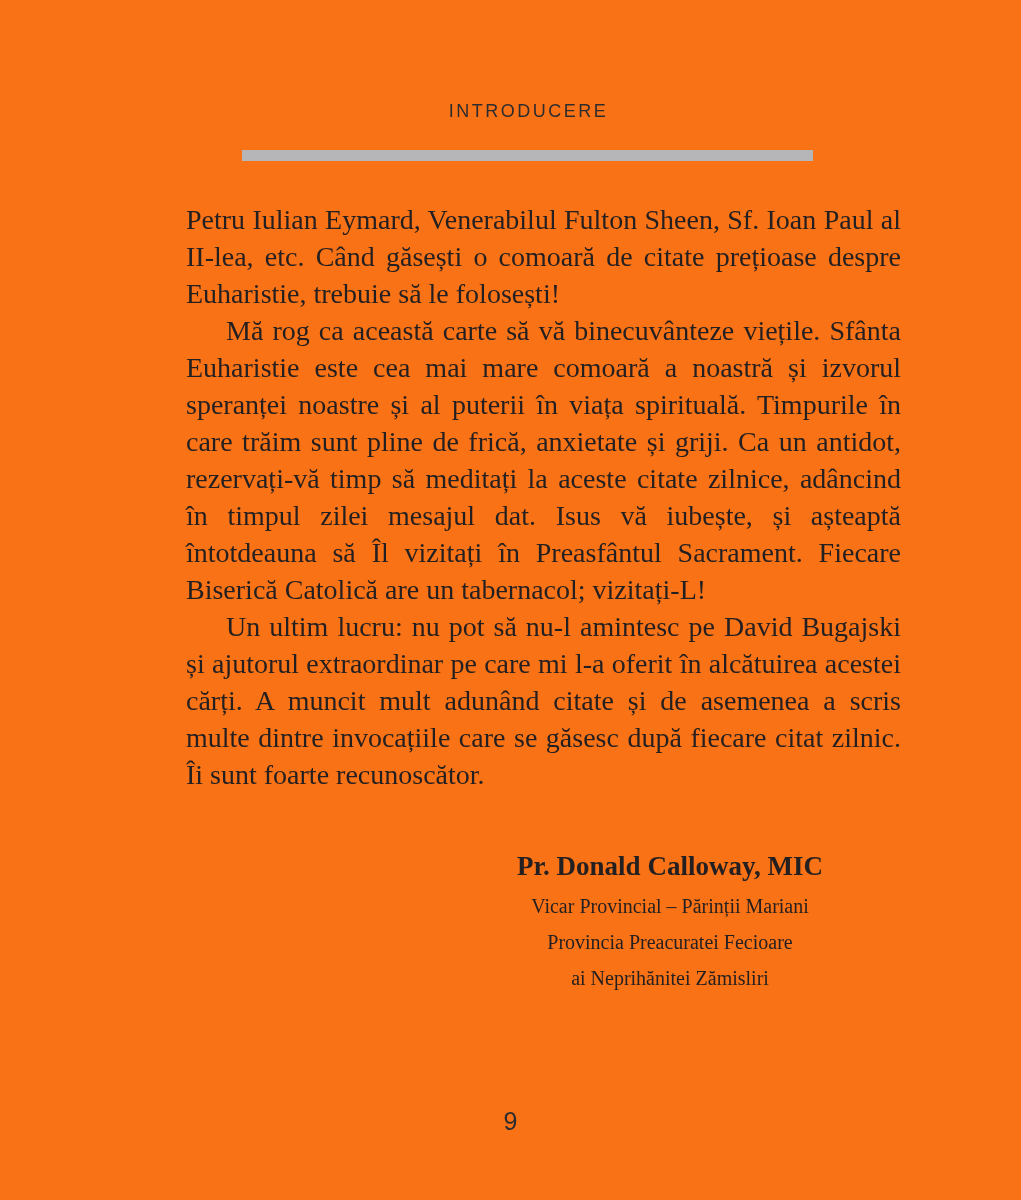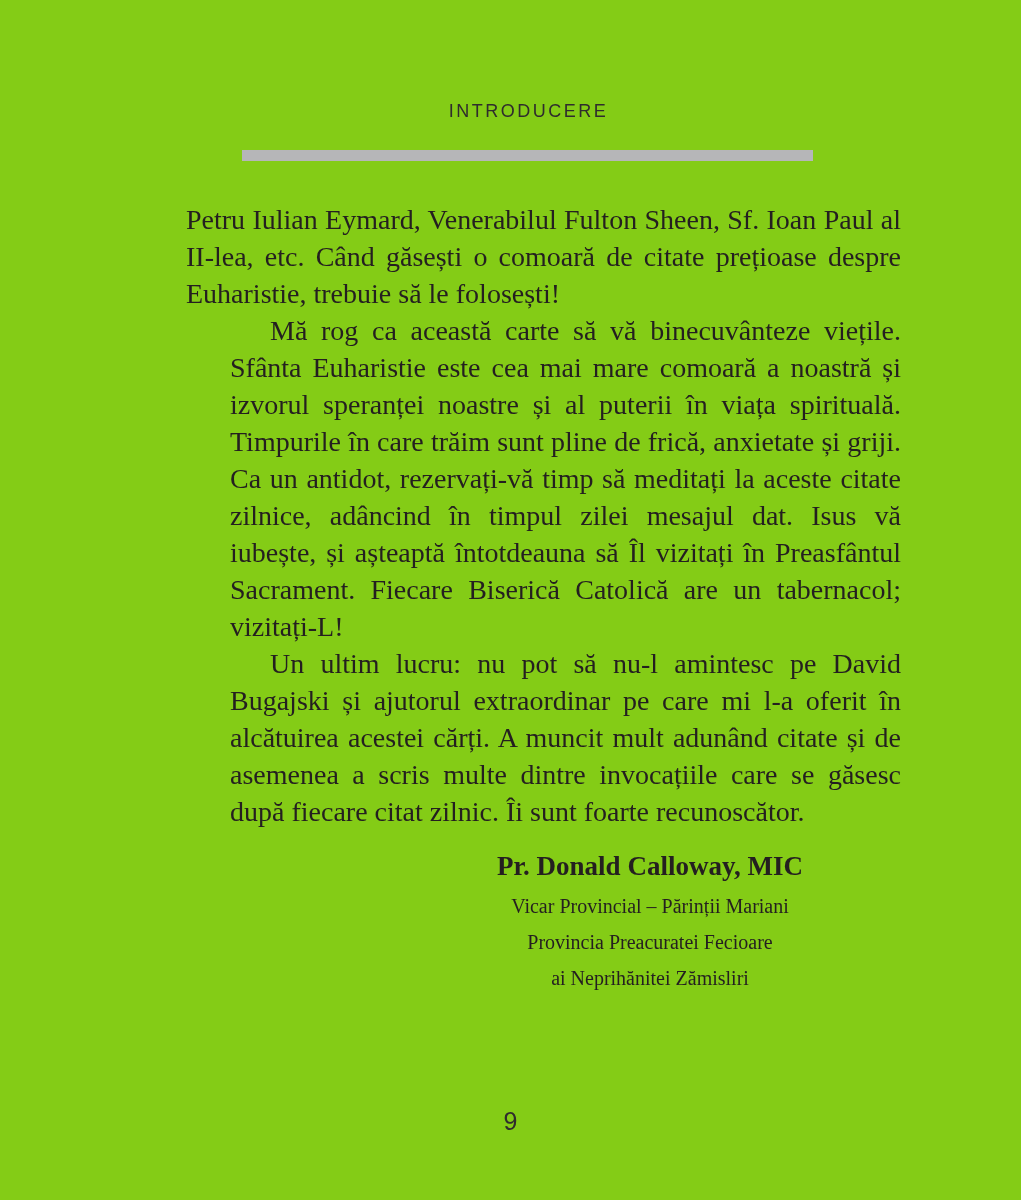--- a/index.html
+++ b/index.html
@@ -4,21 +4,21 @@
 <style>
   html, body {
     margin: 0;
     padding: 0;
     background: #ffffff;
   }
   .page {
     position: relative;
     width: 1021px;
     height: 1200px;
-    background: #84cc16;
+    background: #f97316;
     overflow: hidden;
     font-family: "Liberation Serif", "DejaVu Serif", serif;
     color: #241f20;
   }
   .running-head {
     position: absolute;
     left: 171px;
     top: 101px;
     width: 715px;
     text-align: center;
@@ -44,25 +44,24 @@
     font-size: 28px;
     line-height: 37px;
   }
   .body-text p {
     margin: 0;
     padding: 0;
     text-align: justify;
   }
   .body-text p.indent {
     text-indent: 40px;
-    margin-left: 44px;
   }
   .signature {
     position: absolute;
-    left: 432px;
+    left: 452px;
     top: 848px;
     width: 436px;
     text-align: center;
   }
   .sig-name {
     font-size: 27px;
     font-weight: 700;
     line-height: 37px;
   }
   .sig-lines {

